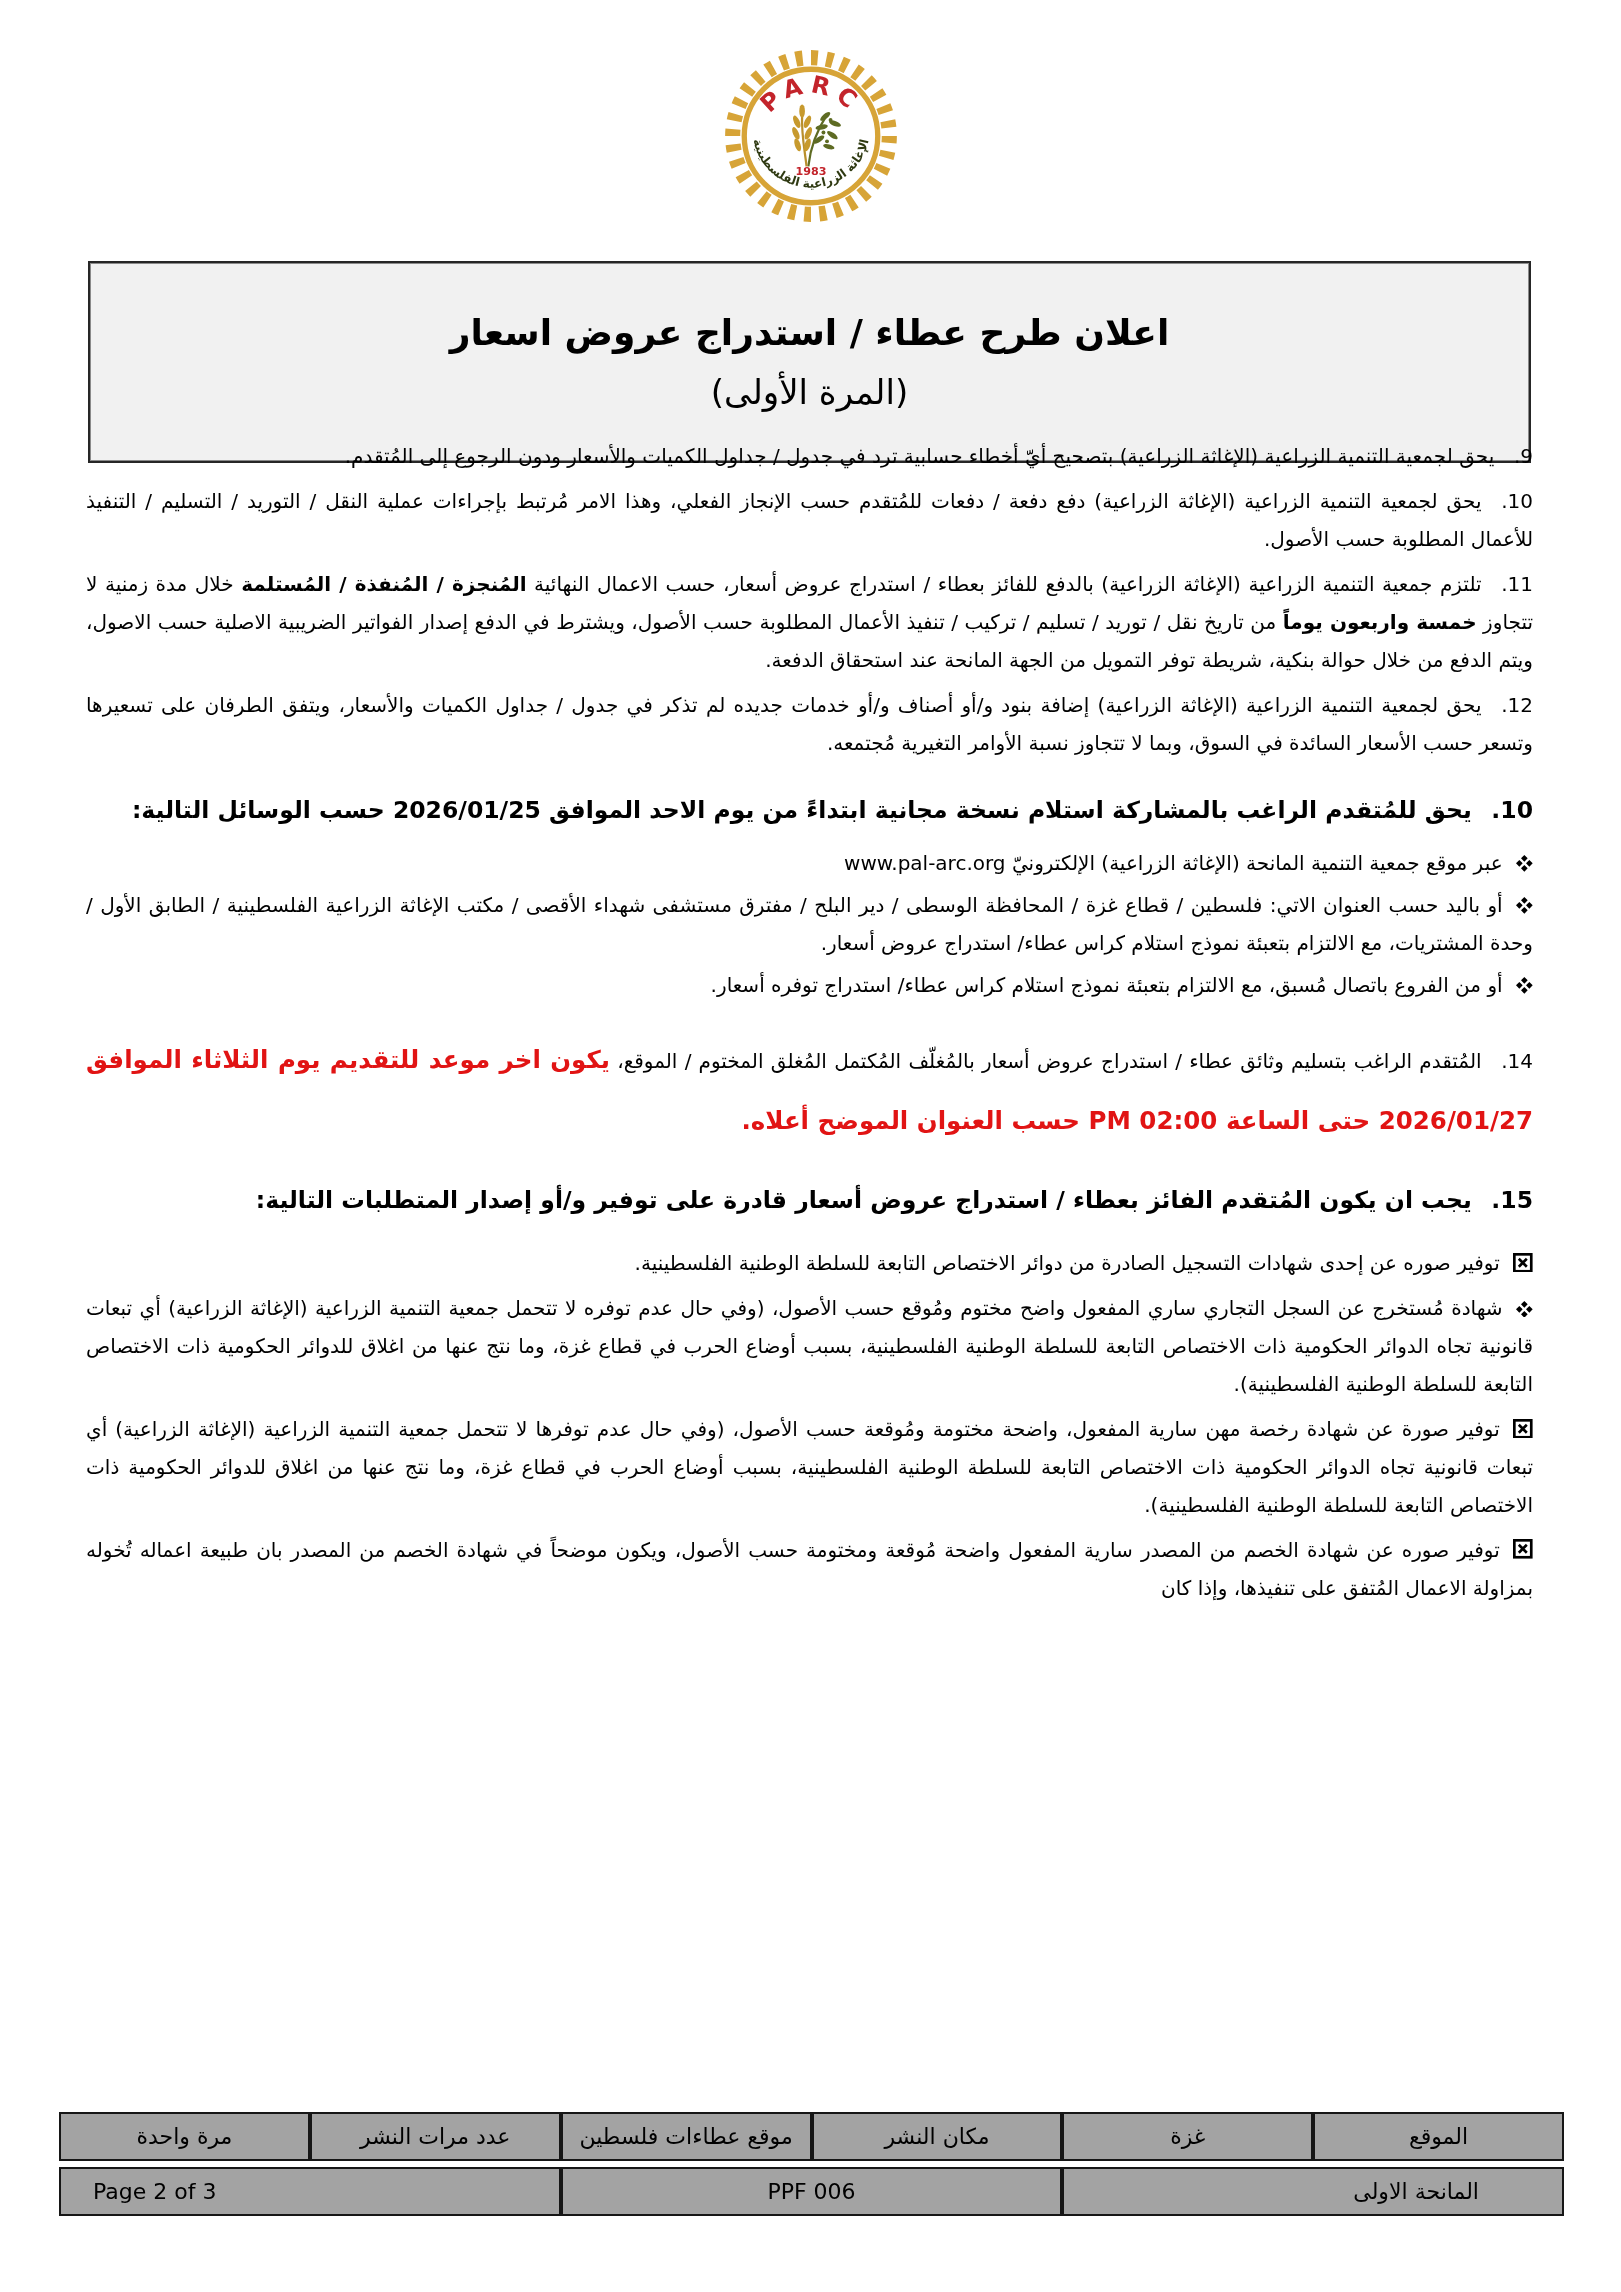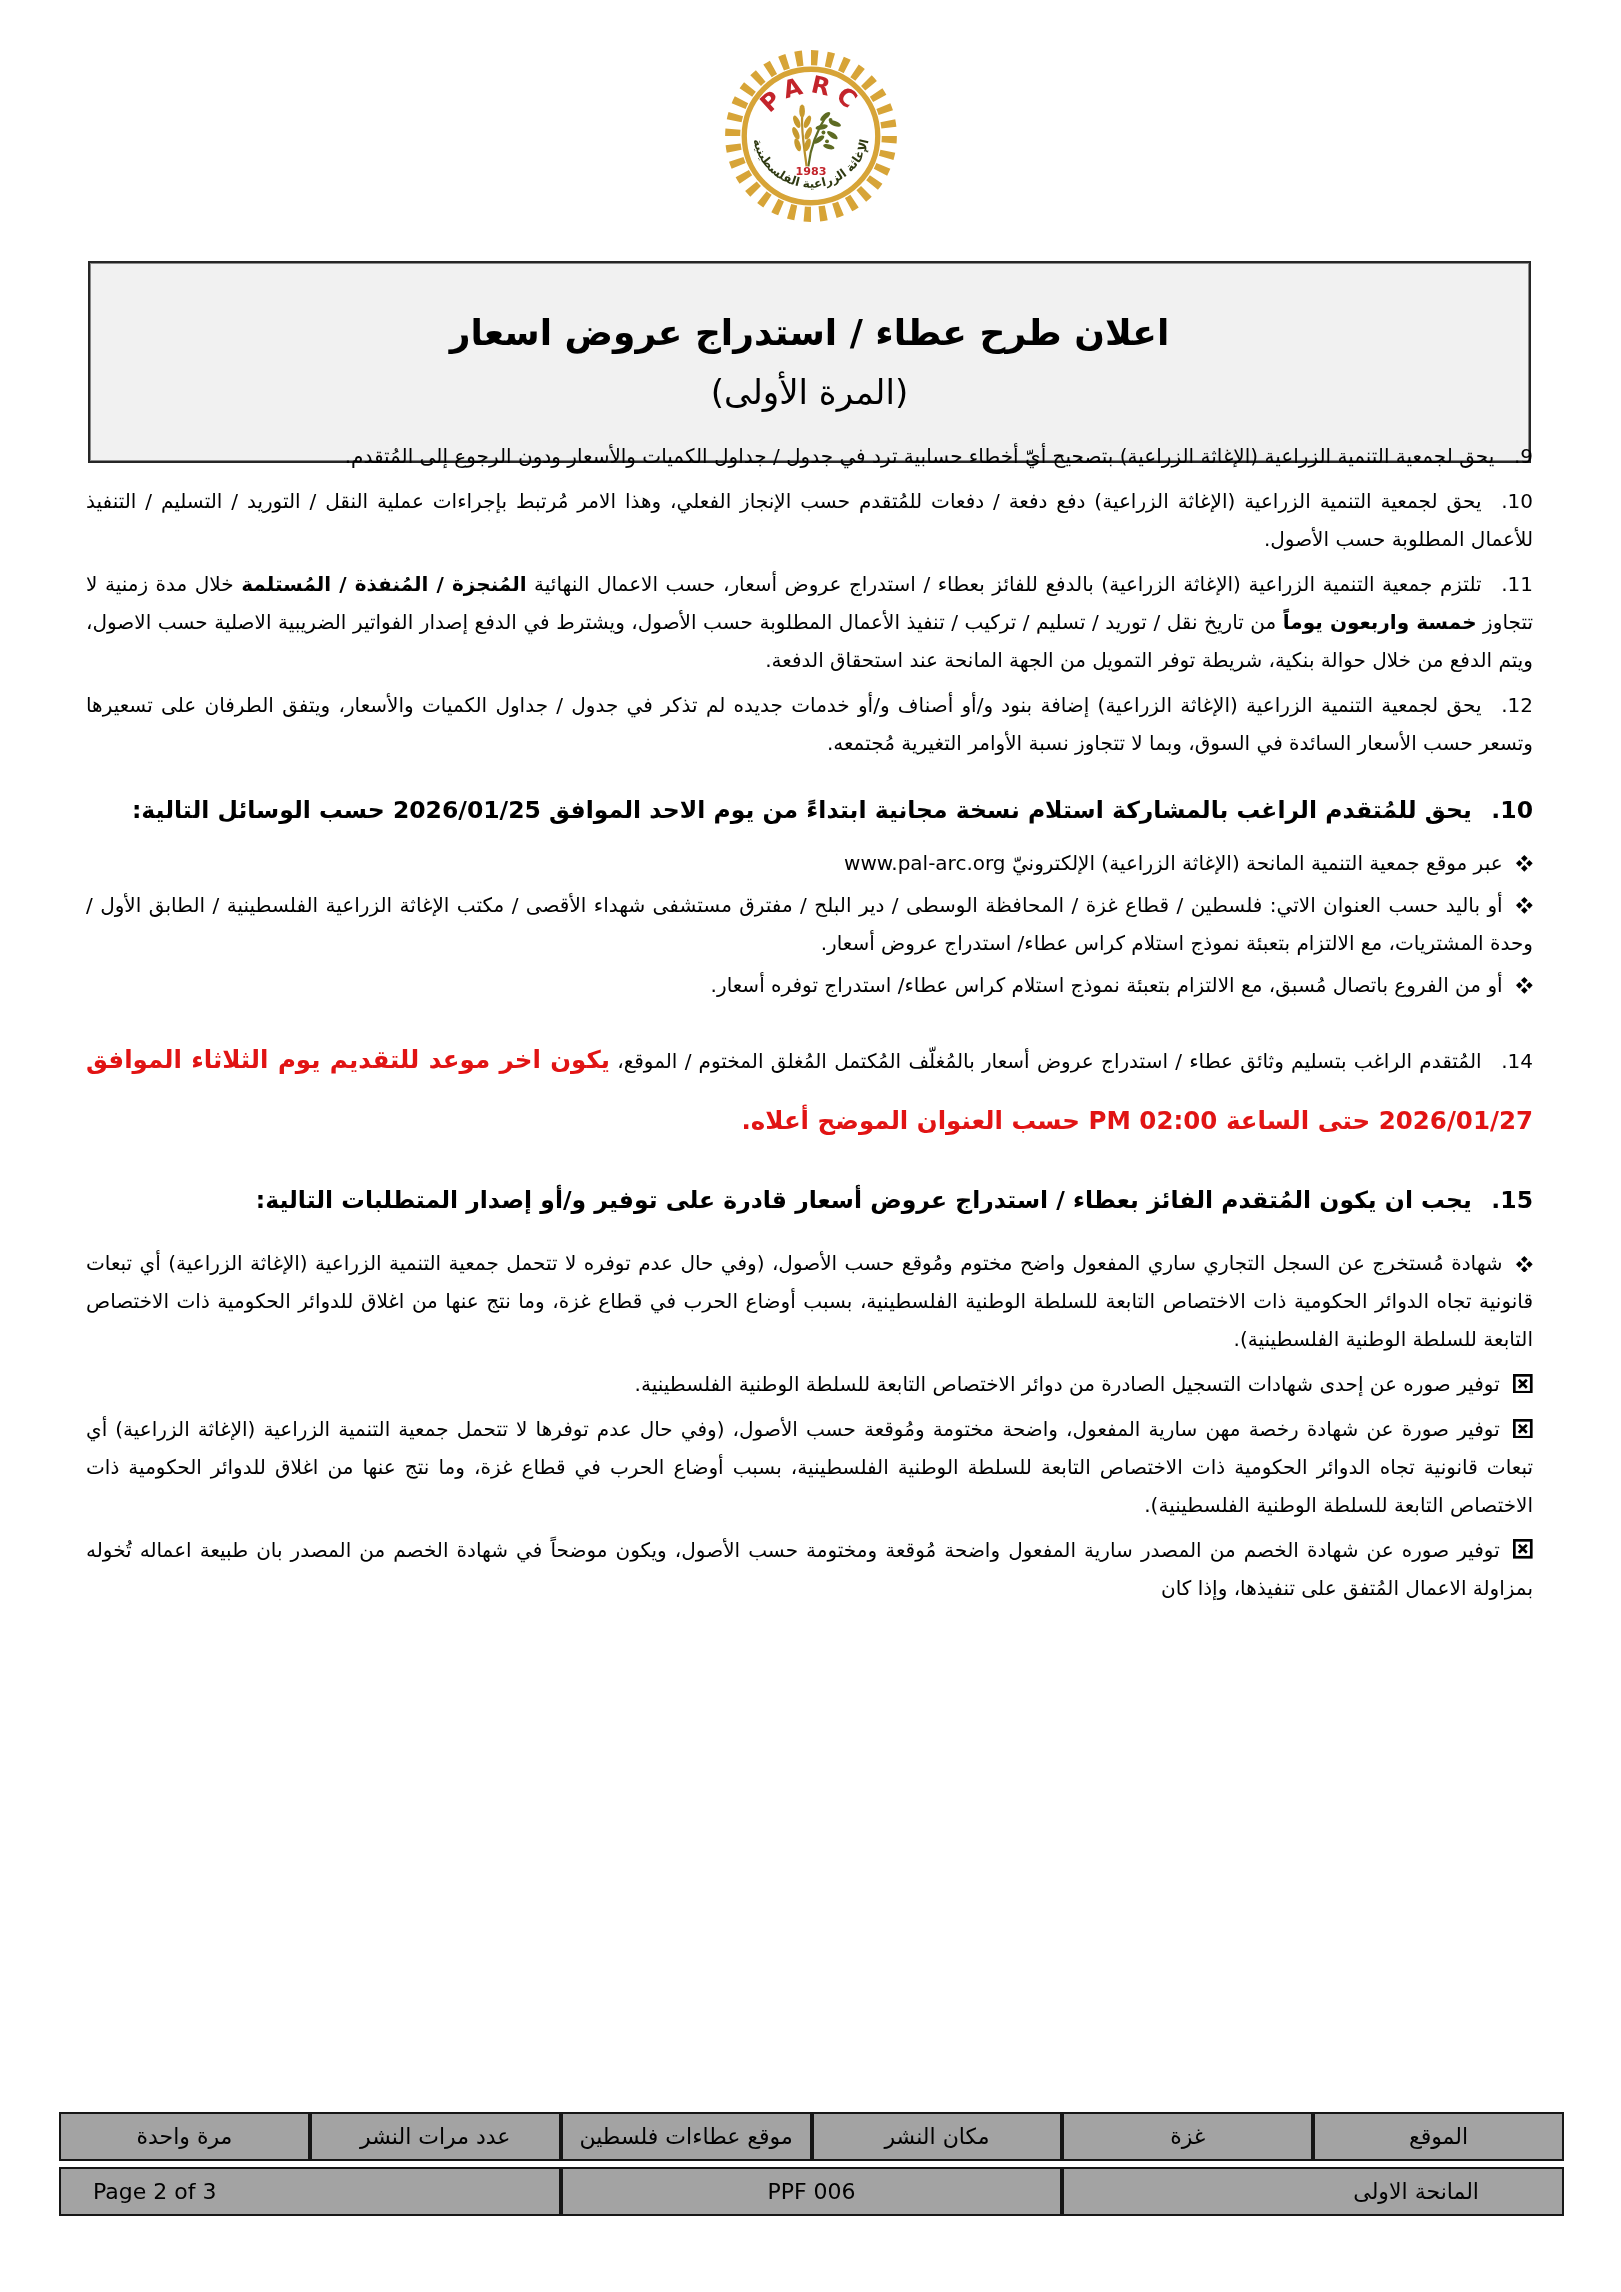--- a/index.html
+++ b/index.html
@@ -151,27 +151,27 @@
       <p class="bullet"><span class="mk"><svg width="16.7" height="16.7" viewBox="0 0 20 20" fill="#000">
               <path d="M10 0 L14 4 L10 8 L6 4 Z M4 6 L8 10 L4 14 L0 10 Z M16 6 L20 10 L16 14 L12 10 Z M10 12 L14 16 L10 20 L6 16 Z"></path>
             </svg></span><span>أو من الفروع باتصال مُسبق، مع الالتزام بتعبئة نموذج استلام كراس عطاء/ استدراج توفره أسعار.</span></p>
     </div>
 
     <p class="item hl2" style="margin-top:25.5px"><span class="num">14.</span><span>المُتقدم الراغب بتسليم وثائق عطاء / استدراج عروض أسعار بالمُغلّف المُكتمل المُغلق المختوم / الموقع، </span><span class="red">يكون اخر موعد للتقديم يوم الثلاثاء الموافق 2026/01/27 حتى الساعة 02:00 PM حسب العنوان الموضح أعلاه.</span></p>
 
     <p class="item hl"><span class="num">15.</span><span>يجب ان يكون المُتقدم الفائز بعطاء / استدراج عروض أسعار قادرة على توفير و/أو إصدار المتطلبات التالية:</span></p>
 
     <div class="bullets b15">
-      <p class="bullet"><span class="mk"><svg width="16.7" height="16.7" viewBox="0 0 20 20" fill="#000">
-              <path d="M10 0 L14 4 L10 8 L6 4 Z M4 6 L8 10 L4 14 L0 10 Z M16 6 L20 10 L16 14 L12 10 Z M10 12 L14 16 L10 20 L6 16 Z"></path>
-            </svg></span><span>شهادة مُستخرج عن السجل التجاري ساري المفعول واضح مختوم ومُوقع حسب الأصول، (وفي حال عدم توفره لا تتحمل جمعية التنمية الزراعية (الإغاثة الزراعية) أي تبعات قانونية تجاه الدوائر الحكومية ذات الاختصاص التابعة للسلطة الوطنية الفلسطينية، بسبب أوضاع الحرب في قطاع غزة، وما نتج عنها من اغلاق للدوائر الحكومية ذات الاختصاص التابعة للسلطة الوطنية الفلسطينية).</span></p>
       <p class="bullet"><span class="mk"><svg width="19.6" height="19.6" viewBox="0 0 22 22">
               <rect x="1.5" y="1.5" width="19" height="19" fill="none" stroke="#000" stroke-width="3"></rect>
               <path d="M6.5 6.5 L15.5 15.5 M15.5 6.5 L6.5 15.5" stroke="#000" stroke-width="3"></path>
             </svg></span><span>توفير صوره عن إحدى شهادات التسجيل الصادرة من دوائر الاختصاص التابعة للسلطة الوطنية الفلسطينية.</span></p>
+      <p class="bullet"><span class="mk"><svg width="16.7" height="16.7" viewBox="0 0 20 20" fill="#000">
+              <path d="M10 0 L14 4 L10 8 L6 4 Z M4 6 L8 10 L4 14 L0 10 Z M16 6 L20 10 L16 14 L12 10 Z M10 12 L14 16 L10 20 L6 16 Z"></path>
+            </svg></span><span>شهادة مُستخرج عن السجل التجاري ساري المفعول واضح مختوم ومُوقع حسب الأصول، (وفي حال عدم توفره لا تتحمل جمعية التنمية الزراعية (الإغاثة الزراعية) أي تبعات قانونية تجاه الدوائر الحكومية ذات الاختصاص التابعة للسلطة الوطنية الفلسطينية، بسبب أوضاع الحرب في قطاع غزة، وما نتج عنها من اغلاق للدوائر الحكومية ذات الاختصاص التابعة للسلطة الوطنية الفلسطينية).</span></p>
       <p class="bullet"><span class="mk"><svg width="19.6" height="19.6" viewBox="0 0 22 22">
               <rect x="1.5" y="1.5" width="19" height="19" fill="none" stroke="#000" stroke-width="3"></rect>
               <path d="M6.5 6.5 L15.5 15.5 M15.5 6.5 L6.5 15.5" stroke="#000" stroke-width="3"></path>
             </svg></span><span>توفير صورة عن شهادة رخصة مهن سارية المفعول، واضحة مختومة ومُوقعة حسب الأصول، (وفي حال عدم توفرها لا تتحمل جمعية التنمية الزراعية (الإغاثة الزراعية) أي تبعات قانونية تجاه الدوائر الحكومية ذات الاختصاص التابعة للسلطة الوطنية الفلسطينية، بسبب أوضاع الحرب في قطاع غزة، وما نتج عنها من اغلاق للدوائر الحكومية ذات الاختصاص التابعة للسلطة الوطنية الفلسطينية).</span></p>
       <p class="bullet"><span class="mk"><svg width="19.6" height="19.6" viewBox="0 0 22 22">
               <rect x="1.5" y="1.5" width="19" height="19" fill="none" stroke="#000" stroke-width="3"></rect>
               <path d="M6.5 6.5 L15.5 15.5 M15.5 6.5 L6.5 15.5" stroke="#000" stroke-width="3"></path>
             </svg></span><span>توفير صوره عن شهادة الخصم من المصدر سارية المفعول واضحة مُوقعة ومختومة حسب الأصول، ويكون موضحاً في شهادة الخصم من المصدر بان طبيعة اعماله تُخوله بمزاولة الاعمال المُتفق على تنفيذها، وإذا كان</span></p>
     </div>
 

